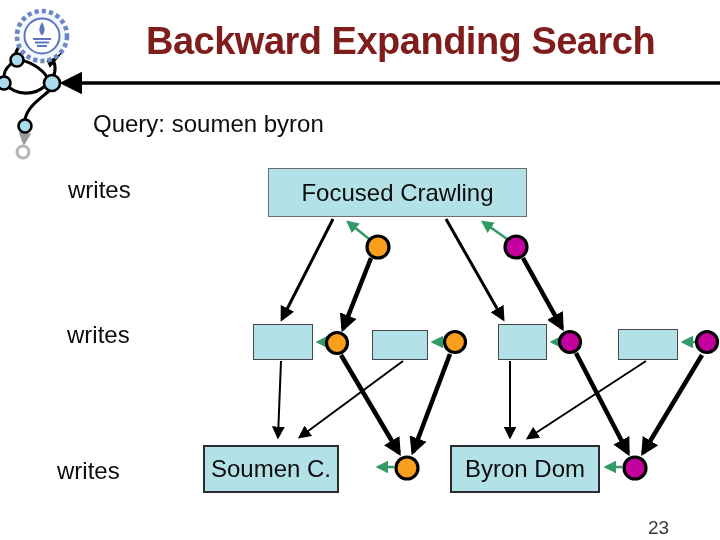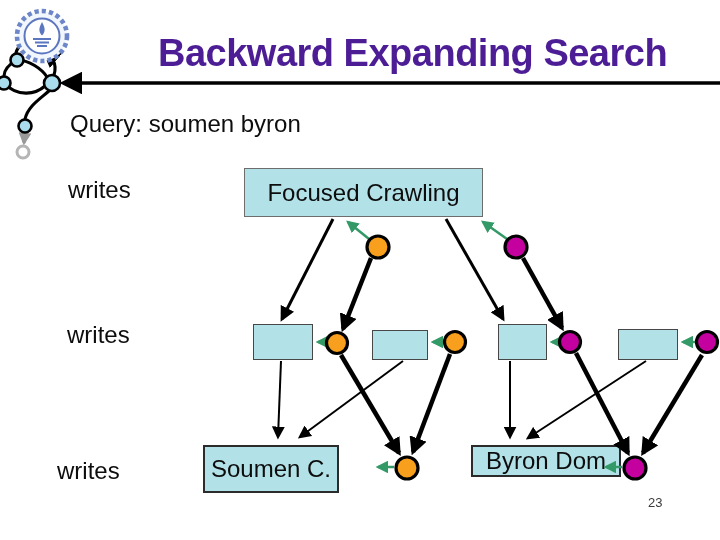--- a/index.html
+++ b/index.html
@@ -4,39 +4,39 @@
 <style>
   html,body{margin:0;padding:0;background:#fff;}
   .slide{
     position:relative;width:720px;height:540px;background:#ffffff;overflow:hidden;
     font-family:"Liberation Sans","DejaVu Sans",sans-serif;color:#000;
   }
   .layer{position:absolute;left:0;top:0;width:720px;height:540px;}
 
   
   .title{
-    position:absolute;left:146px;top:20px;margin:12px;
-    font-size:38px;font-weight:bold;line-height:42px;letter-spacing:-0.5px;color:#4c1d95;white-space:nowrap;
+    position:absolute;left:146px;top:20px;margin:0;
+    font-size:38px;font-weight:bold;line-height:42px;letter-spacing:-0.5px;color:#7f1d1d;white-space:nowrap;
   }
-  .query{position:absolute;left:70px;top:110px;font-size:24px;line-height:27px;color:#0d0d0d;white-space:nowrap;}
+  .query{position:absolute;left:93px;top:110px;font-size:24px;line-height:27px;color:#0d0d0d;white-space:nowrap;}
   .rowlabel{position:absolute;font-size:24px;line-height:26px;color:#0d0d0d;}
   .lbl-paper{left:68px;top:177px;}
   .lbl-writes{left:67px;top:322px;}
   .lbl-authors{left:57px;top:458px;}
-  .pagenum{position:absolute;left:648px;top:495px;width:30px;font-size:13px;color:#3a3a3a;text-align:left;}
+  .pagenum{position:absolute;left:648px;top:517px;width:30px;font-size:19px;color:#3a3a3a;text-align:left;}
 
   
   .box{
     position:absolute;background:var(--box-fill,#b2e1e7);
     display:flex;align-items:center;justify-content:center;
     font-size:24px;color:#0d0d0d;box-sizing:border-box;white-space:nowrap;
   }
-  .box-fc{left:244px;top:168px;width:239px;height:49px;border:1px solid #6d6d6d;align-items:center;}
+  .box-fc{left:268px;top:168px;width:259px;height:49px;border:1px solid #6d6d6d;align-items:center;}
   .box-soumen{left:203px;top:445px;width:136px;height:48px;border:2px solid #2b2b2b;}
-  .box-byron{left:450px;top:445px;width:150px;height:32px;border:2px solid #2b2b2b;margin-left:21px;}
+  .box-byron{left:450px;top:445px;width:150px;height:48px;border:2px solid #2b2b2b;}
   .box-mid{border:1px solid #474747;}
   .box-mid1{left:253px;top:324px;width:60px;height:36px;}
   .box-mid2{left:372px;top:330px;width:56px;height:30px;}
   .box-mid3{left:498px;top:324px;width:49px;height:36px;}
   .box-mid4{left:618px;top:329px;width:60px;height:31px;}
 
   
   .edge-thick{stroke:var(--edge-black,#000);stroke-width:4.5;fill:none;}
   .edge-med{stroke:var(--edge-black,#000);stroke-width:3;fill:none;}
   .edge-thin{stroke:var(--edge-black,#000);stroke-width:2;fill:none;}

